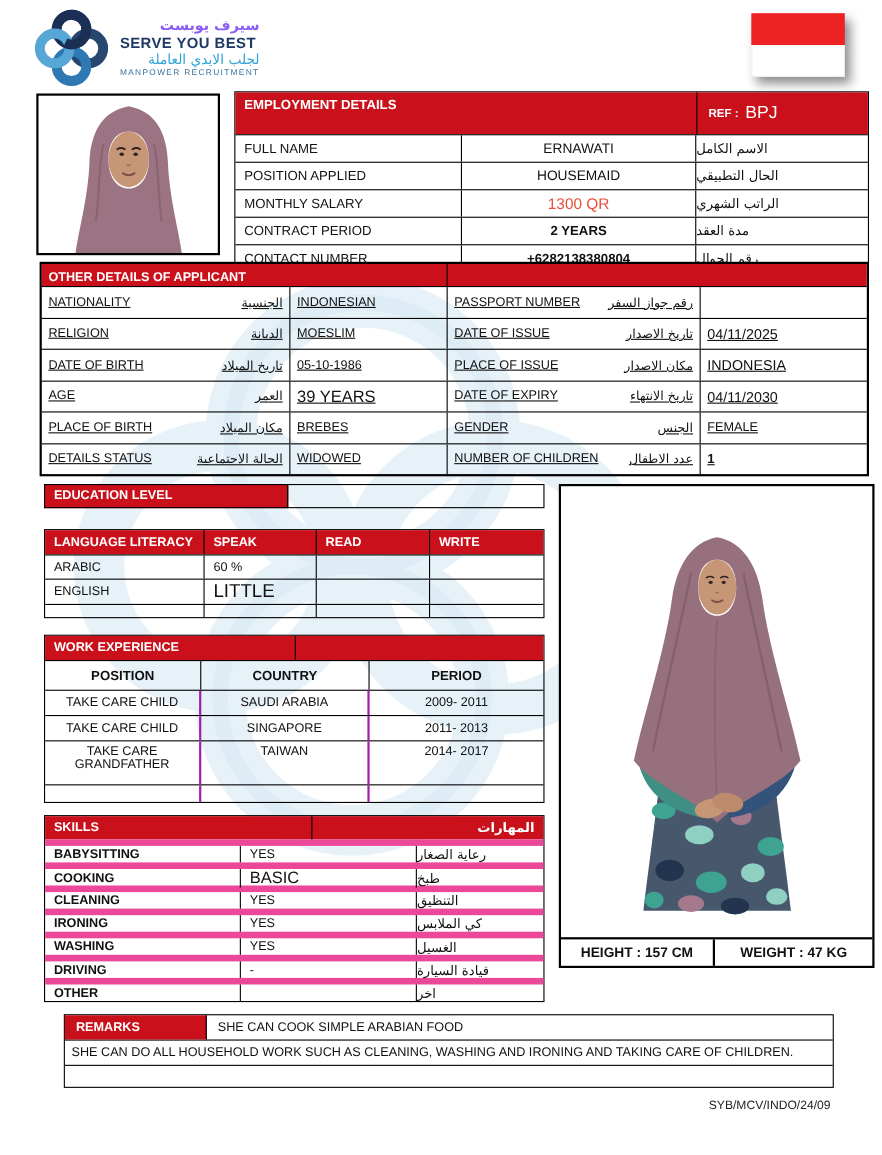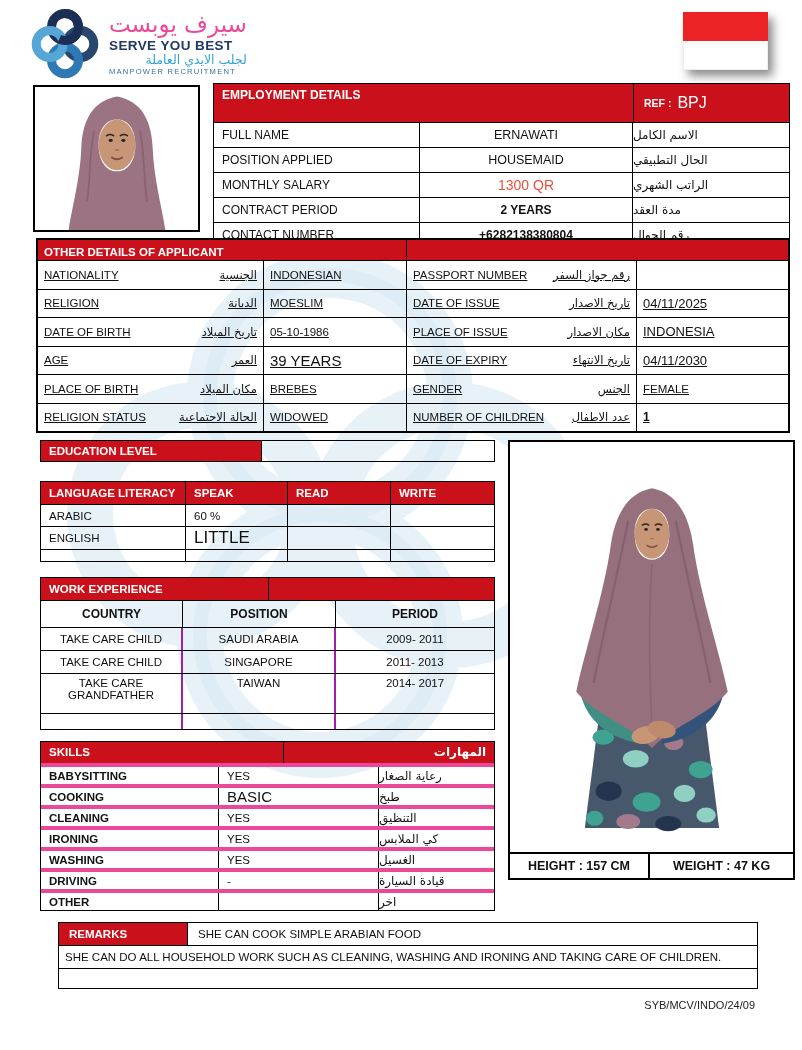--- a/index.html
+++ b/index.html
@@ -10,21 +10,21 @@
     color:#111;
   }
   .ar { font-family:"DejaVu Sans",sans-serif; direction:rtl; unicode-bidi:embed; }
 
   
   .watermark { position:absolute; left:30px; top:245px; opacity:.55; pointer-events:none; }
 
   
   .logo { position:absolute; left:28px; top:8px; display:flex; gap:7px; align-items:center; }
   .logo-text { display:flex; flex-direction:column; line-height:1.12; }
-  .logo-ar-name  { font-size:23px; font-weight:normal; color:#ec4899; }
+  .logo-ar-name  { font-size:13px; font-weight:bold; color:#8b5cf6; }
   .logo-en-name  { font-size:13.5px; font-weight:bold; color:#1f3864; letter-spacing:.4px; }
   .logo-ar-tag   { font-size:12.5px; color:#2fa3d8; }
   .logo-en-tag   { font-size:7.6px; color:#38719f; letter-spacing:1.2px; margin-top:1px; }
 
   .flag { position:absolute; left:683px; top:12px; width:85px; height:58px;
           filter:drop-shadow(5px 6px 5px rgba(0,0,0,.45)); }
   .flag-red   { height:50%; background:var(--flag-red,#ED2224); }
   .flag-white { height:50%; background:#fff; border:1px solid #eee; border-top:none; }
 
   
@@ -90,21 +90,21 @@
   .work-row div { font-size:11.5px; display:flex; align-items:center; justify-content:center; text-align:center; border-right:2px solid #a21caf; }
   .work-cols div:last-child, .work-row div:last-child { border-right:none; }
   .wr { height:23px; } .wr-tall { height:40px; } .wr-tall div { align-items:flex-start; padding-top:3px; white-space:normal; }
   .wr-empty { height:16px; }
 
   
   .skills { position:absolute; left:40px; top:741px; width:455px; border:1px solid #000; }
   .skills-head { display:flex; height:21px; }
   .skills-title { width:243px; border-right:1px solid #000; font-size:11.5px; line-height:21px; padding-left:8px; }
   .skills-title-ar { flex:1; font-size:12px; line-height:21px; text-align:right; padding-right:8px; font-weight:bold; }
-  .skill-row { display:grid; grid-template-columns:178px 160px 1fr; height:21px; border-top:4px solid #ec4899; }
+  .skill-row { display:grid; grid-template-columns:178px 160px 1fr; height:21px; border-top:6px solid #ec4899; }
   .skill-row div { display:flex; align-items:center; border-right:1px solid #000; }
   .skill-row div:last-child { border-right:none; }
   .skill-label { font-size:11.5px; font-weight:bold; padding-left:8px; }
   .skill-value { font-size:11.5px; padding-left:8px; }
   .skill-ar { font-size:12px; justify-content:flex-end; padding-right:8px; }
   .basic-big { font-size:15px !important; }
 
   
   .photo-panel { position:absolute; left:508px; top:440px; width:287px; height:440px;
                  border:2px solid #000; background:#fff; display:flex; flex-direction:column; }
@@ -283,21 +283,21 @@
       <div class="valcell">BREBES</div>
       <div class="lblcell">
         <span class="en">GENDER</span>
         <span class="ar">الجنس</span>
       </div>
       <div class="valcell">FEMALE</div>
     </div>
 
     <div class="other-row">
       <div class="lblcell">
-        <span class="en">RELIGION STATUS</span>
+        <span class="en">DETAILS STATUS</span>
         <span class="ar">الحالة الاجتماعية</span>
       </div>
       <div class="valcell">WIDOWED</div>
       <div class="lblcell">
         <span class="en">NUMBER OF CHILDREN</span>
         <span class="ar">عدد الاطفال</span>
       </div>
       <div class="valcell semib">1</div>
     </div>
   </section>
@@ -331,22 +331,22 @@
       <div></div>
     </div>
   </section>
 
   <section class="work">
     <div class="work-head redbar">
       <div class="work-title">WORK EXPERIENCE</div>
       <div class="rest"></div>
     </div>
     <div class="work-cols">
+      <div>POSITION</div>
       <div>COUNTRY</div>
-      <div>POSITION</div>
       <div>PERIOD</div>
     </div>
     <div class="work-row wr">
       <div>TAKE CARE CHILD</div>
       <div>SAUDI ARABIA</div>
       <div>2009- 2011</div>
     </div>
     <div class="work-row wr">
       <div>TAKE CARE CHILD</div>
       <div>SINGAPORE</div>

